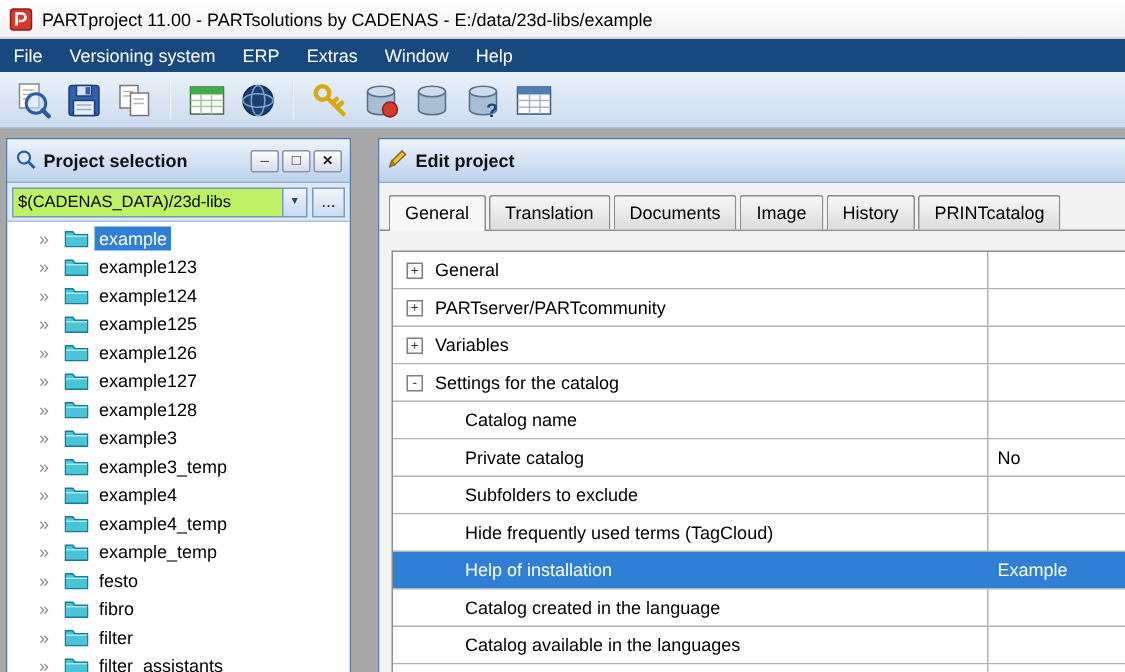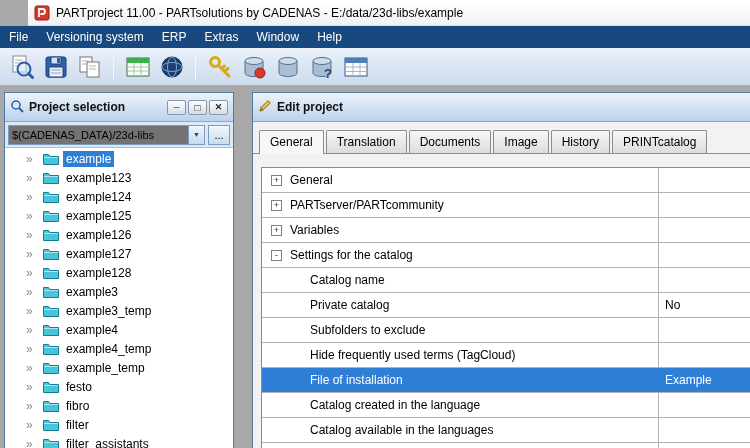--- a/index.html
+++ b/index.html
@@ -8,21 +8,21 @@
     position: relative;
     font-family: "Liberation Sans", sans-serif;
     background: #a8a8a8;
     font-size: 12px;
     color: #000;
   }
   
   .titlebar {
     height: 26px; background: linear-gradient(#ffffff,#f1f1f1);
     border-bottom: 1px solid #d8d8d8;
-    display: flex; align-items: center; gap: 6px; padding: 0 6px; margin-left: 28px;
+    display: flex; align-items: center; gap: 6px; padding: 0 6px;
   }
   .titlebar .app-icon { display: flex; flex: none; }
   .titlebar .title-text { white-space: nowrap; }
   
   .menubar {
     height: 22px; background: #17497f; display: flex; align-items: center; color: #fff; text-align: right;
   }
   .menu-item { padding: 3px 9px; white-space: nowrap; cursor: default; }
   
   .toolbar {
@@ -54,21 +54,21 @@
   .win-ctrl.ctrl-minimize::before { content: "─"; }
   .win-ctrl.ctrl-maximize::before { content: "□"; font-size: 10px; }
   .win-ctrl.ctrl-close::before    { content: "✕"; font-size: 9px; }
   
   .combo-row {
     flex: none; height: 26px; background: #dde9f6;
     border-bottom: 1px solid #aabfd8;
     display: flex; align-items: center; padding: 0 3px;
   }
   .combo {
-    flex: 1; height: 20px; background: #737373; border: 1px solid #7c9cc4;
+    flex: 1; height: 20px; background: #bef264; border: 1px solid #7c9cc4;
     display: flex; align-items: center; font-size: 11px; overflow: hidden;
   }
   .combo-text { padding: 0 3px; white-space: nowrap; }
   .combo-arrow {
     margin-left: auto; flex: none; width: 16px; height: 100%;
     background: linear-gradient(#eff5fc,#c6daf0); border-left: 1px solid #7c9cc4;
     display: flex; align-items: center; justify-content: center; font-size: 7px; color: #24466e;
   }
   .combo-browse {
     flex: none; width: 22px; height: 20px; margin-left: 3px;
@@ -482,21 +482,21 @@
           <div class="trow child">
             <div class="tcell-l">
               <span class="lbl">Hide frequently used terms (TagCloud)</span>
             </div>
             <div class="tcell-r">
               <span class="val"></span>
             </div>
           </div>
           <div class="trow child selected">
             <div class="tcell-l">
-              <span class="lbl">File of installation</span>
+              <span class="lbl">Help of installation</span>
             </div>
             <div class="tcell-r">
               <span class="val">Example</span>
             </div>
           </div>
           <div class="trow child">
             <div class="tcell-l">
               <span class="lbl">Catalog created in the language</span>
             </div>
             <div class="tcell-r">

